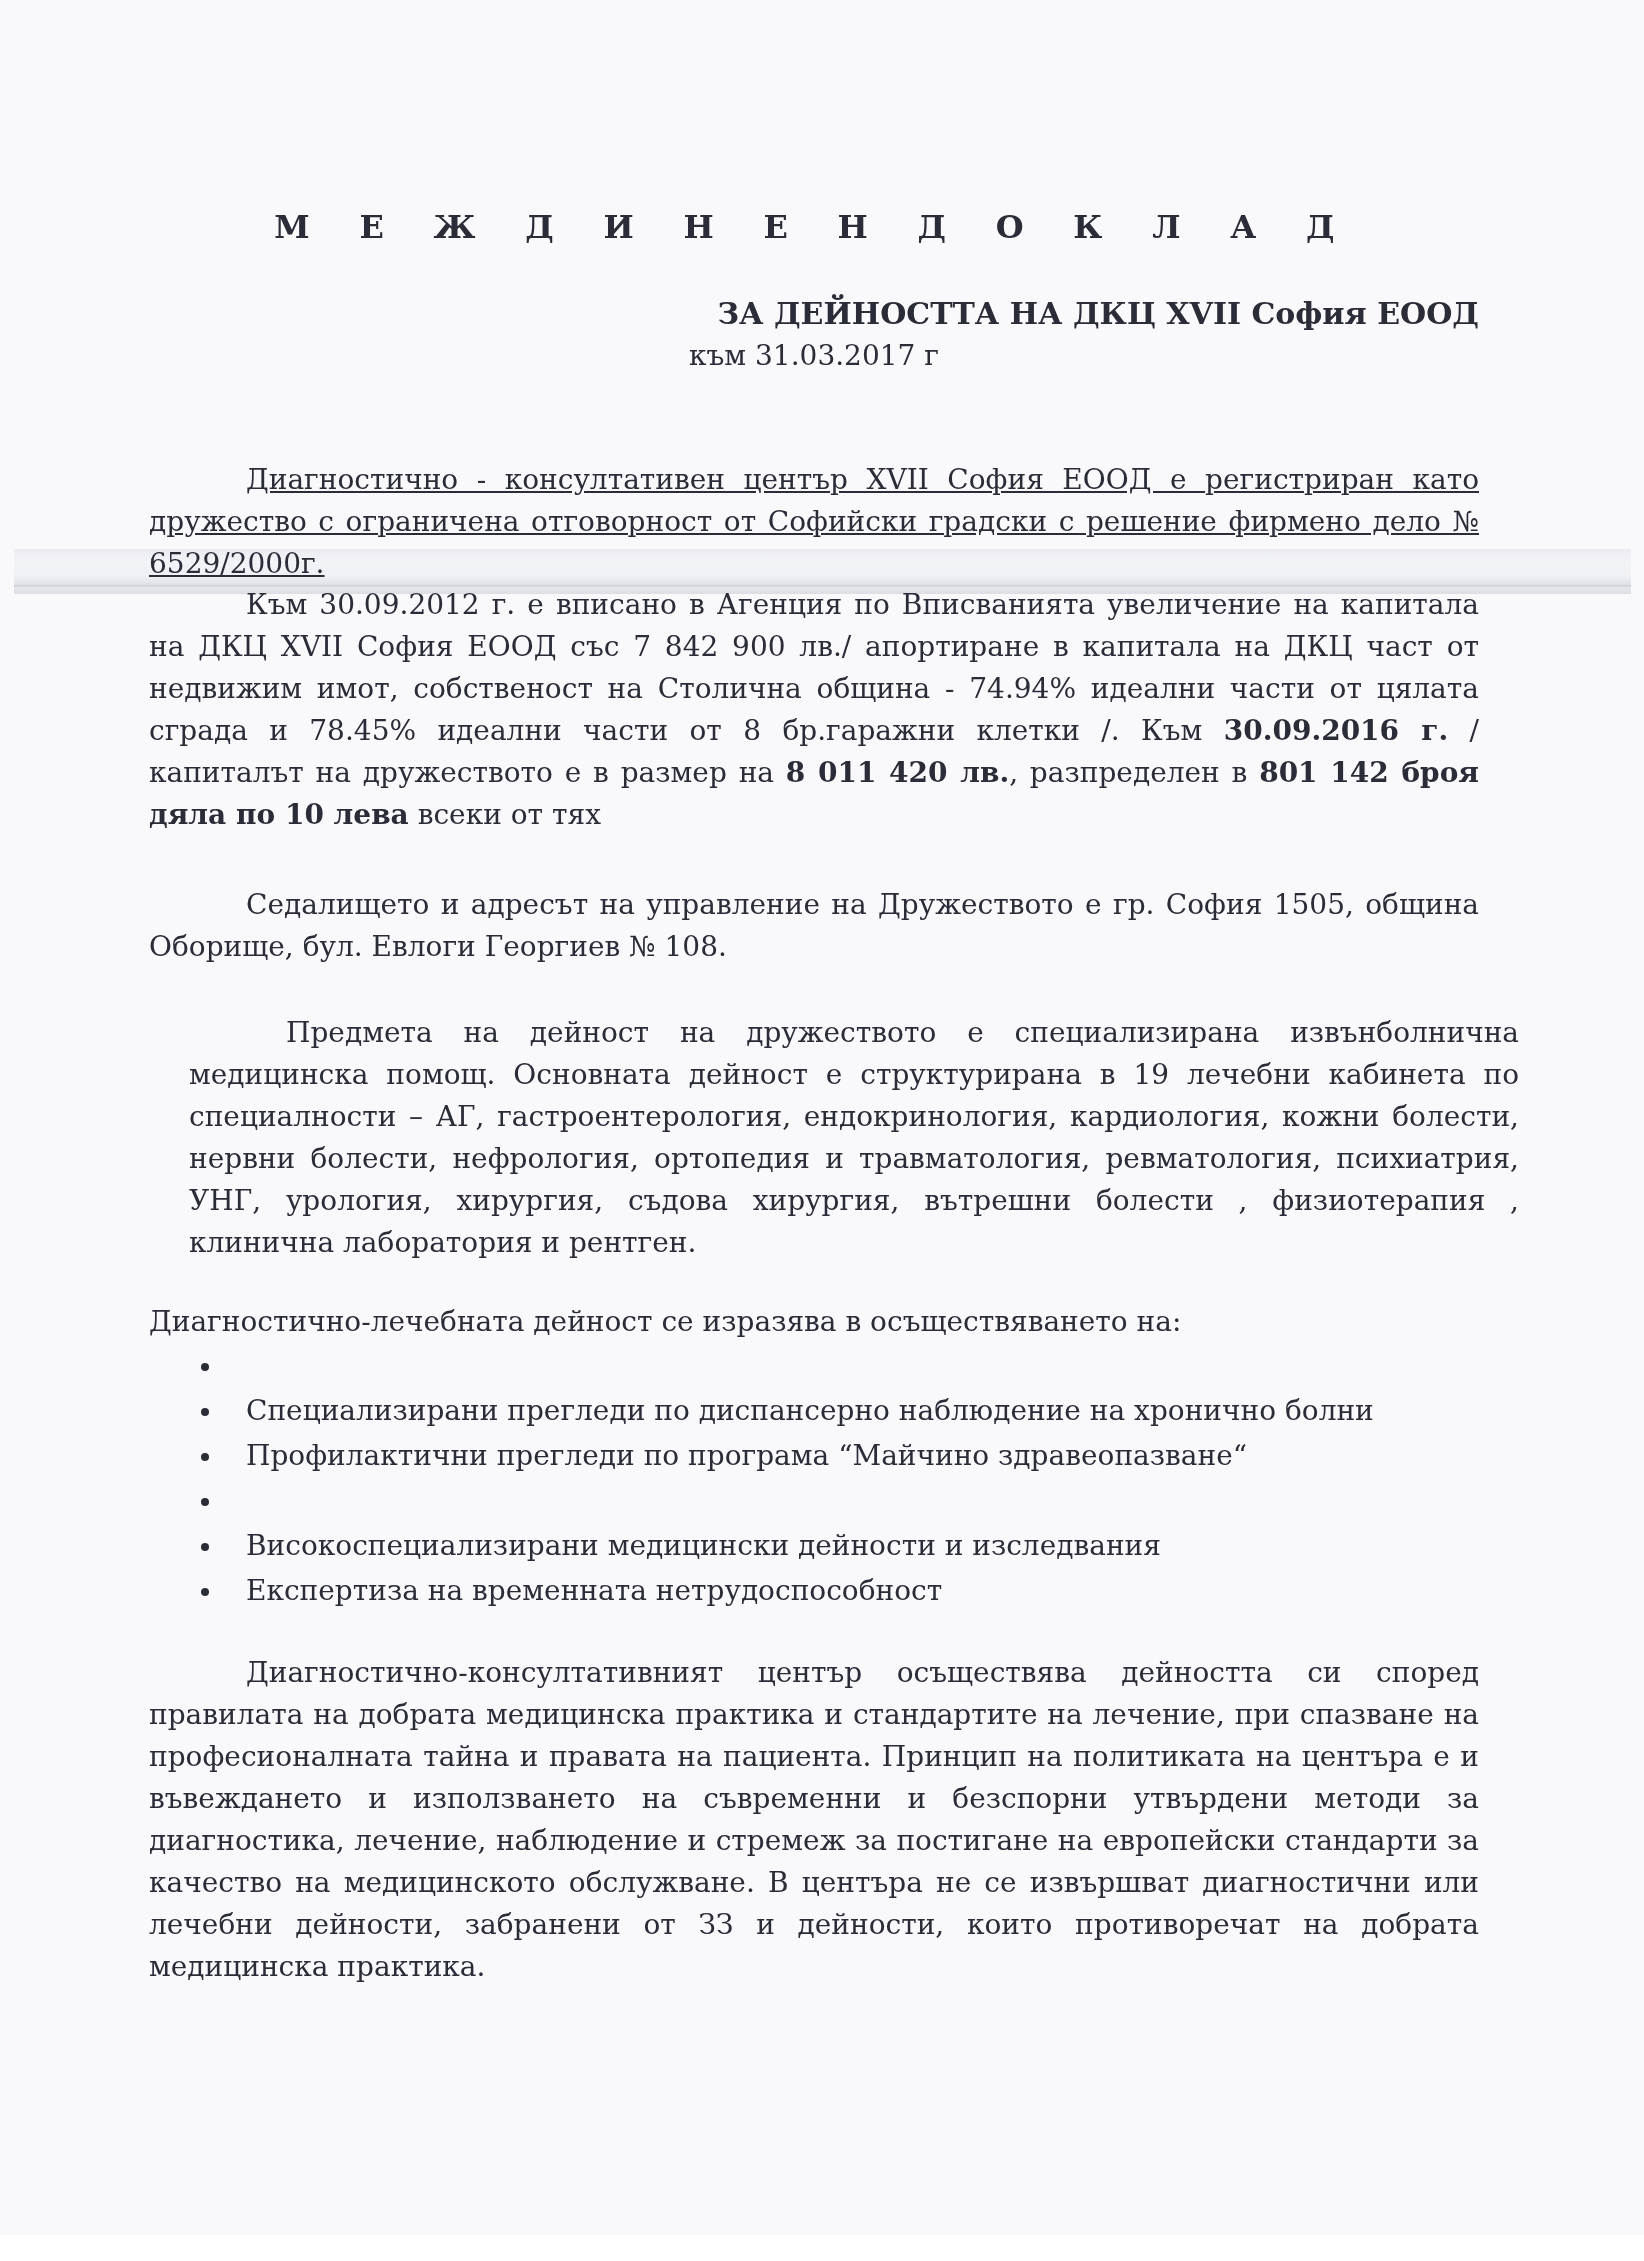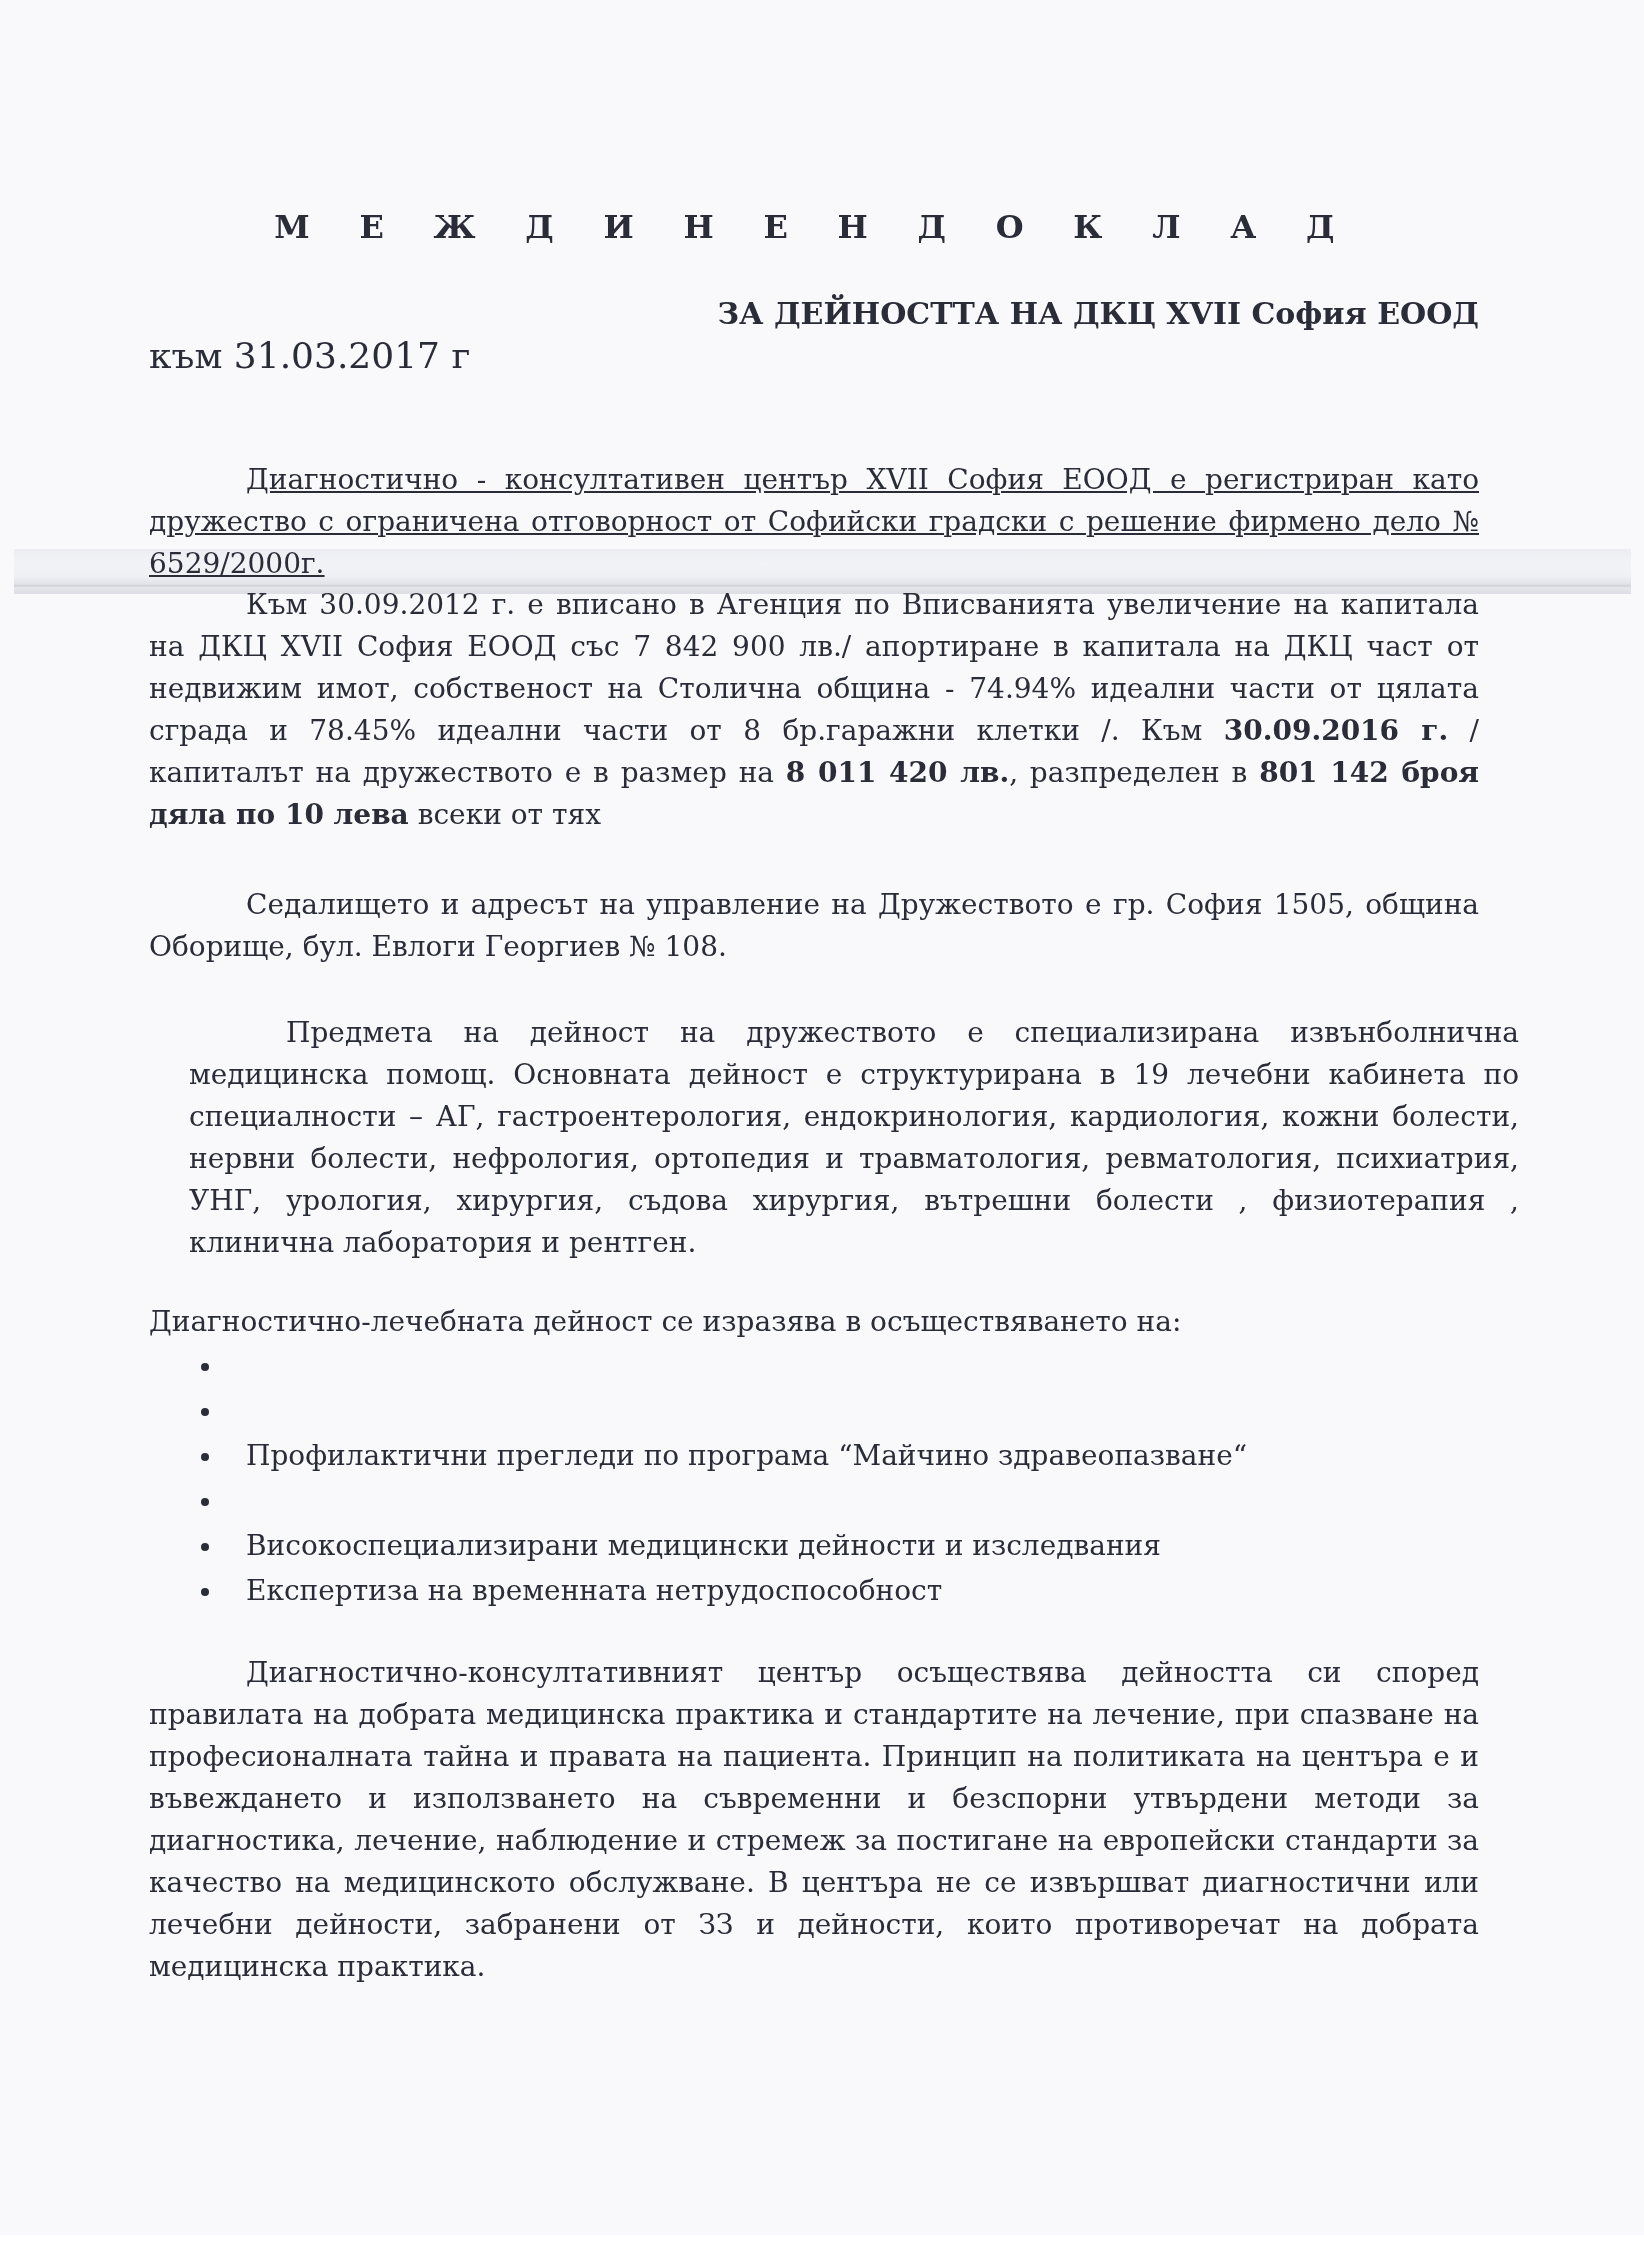--- a/index.html
+++ b/index.html
@@ -28,22 +28,22 @@
   }
   .title {
     position: absolute; left: 0; width: 100%; top: 205px; text-align: center;
     font-weight: bold; font-size: 32px; letter-spacing: 19.3px; line-height: 45px;
   }
   .subtitle {
     position: absolute; left: 0; width: 100%; top: 293px; text-align: right;
     font-weight: bold; font-size: 30px; line-height: 41px;
   }
   .date {
-    position: absolute; left: 0; width: 100%; top: 335px; text-align: left;
-    font-size: 36px; line-height: 41px;
+    position: absolute; left: 0; width: 100%; top: 335px; text-align: center;
+    font-size: 28px; line-height: 41px;
   }
   p { margin: 0; text-align: justify; text-align-last: left; }
   .indent { text-indent: 97px; }
   .para { position: absolute; left: 0; width: 100%; }
   b { font-weight: bold; }
   ul.activities { list-style: none; margin: 0; padding: 0; }
   ul.activities li { position: relative; padding-left: 97px; height: 45px; line-height: 45px; }
   ul.activities li .bullet {
     position: absolute; left: 52px; top: 20px; width: 8.4px; height: 8.4px; border-radius: 50%;
     background: #2a2c38;
@@ -77,21 +77,21 @@
     <p class="indent">Предмета на дейност на дружеството е специализирана извънболнична медицинска помощ. Основната дейност е структурирана в 19 лечебни кабинета по специалности – АГ, гастроентерология, ендокринология, кардиология, кожни болести, нервни болести, нефрология, ортопедия и травматология, ревматология, психиатрия, УНГ, урология, хирургия, съдова хирургия, вътрешни болести , физиотерапия , клинична лаборатория и рентген.</p>
   </div>
 
   <div class="para" style="top:1301px;">
     <p>Диагностично-лечебната дейност се изразява в осъществяването на:</p>
   </div>
 
   <div class="para" style="top:1343px;">
     <ul class="activities">
       <li><span class="bullet"></span></li>
-      <li><span class="bullet"></span></li>
+      <li><span class="bullet"></span><span>Специализирани прегледи по диспансерно наблюдение на хронично болни</span></li>
       <li><span class="bullet"></span><span>Профилактични прегледи по програма “Майчино здравеопазване“</span></li>
       <li><span class="bullet"></span></li>
       <li><span class="bullet"></span><span>Високоспециализирани медицински дейности и изследвания</span></li>
       <li><span class="bullet"></span><span>Експертиза на временната нетрудоспособност</span></li>
     </ul>
   </div>
 
   <div class="para" style="top:1652px;">
     <p class="indent">Диагностично-консултативният център осъществява дейността си според правилата на добрата медицинска практика и стандартите на лечение, при спазване на професионалната тайна и правата на пациента. Принцип на политиката на центъра е и въвеждането и използването на съвременни и безспорни утвърдени методи за диагностика, лечение, наблюдение и стремеж за постигане на европейски стандарти за качество на медицинското обслужване. В центъра не се извършват диагностични или лечебни дейности, забранени от ЗЗ и дейности, които противоречат на добрата медицинска практика.</p>
   </div>

